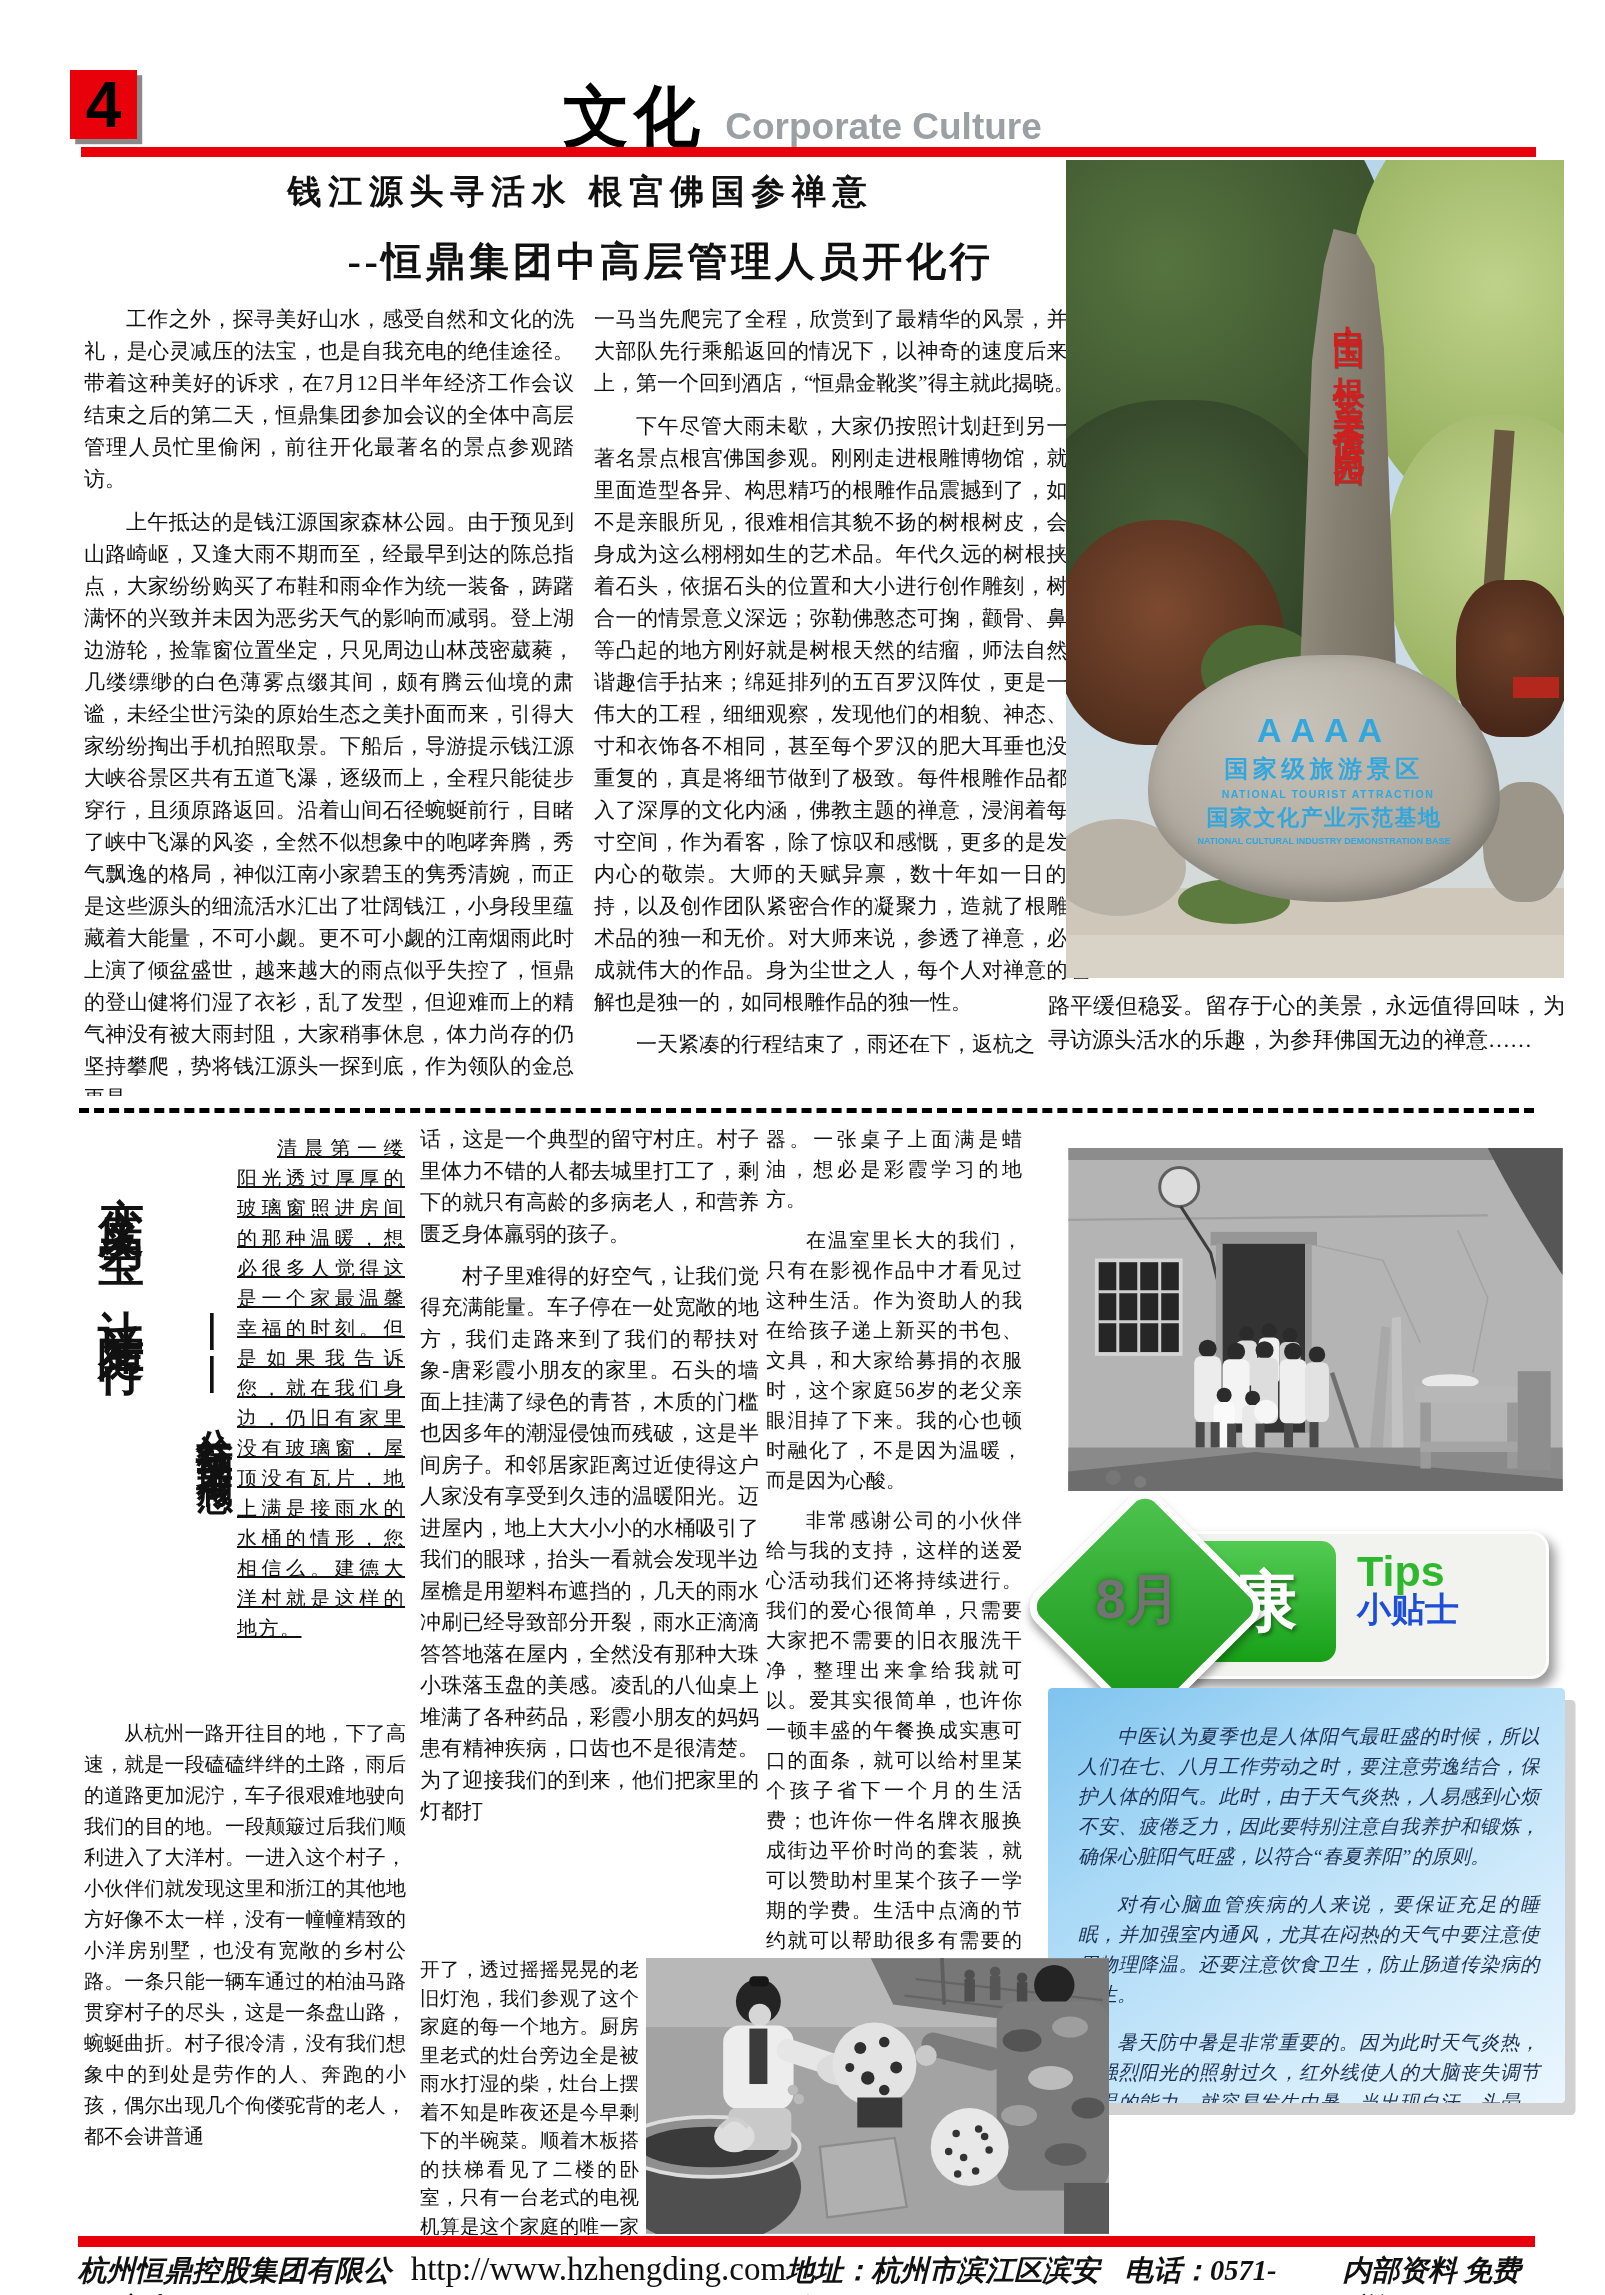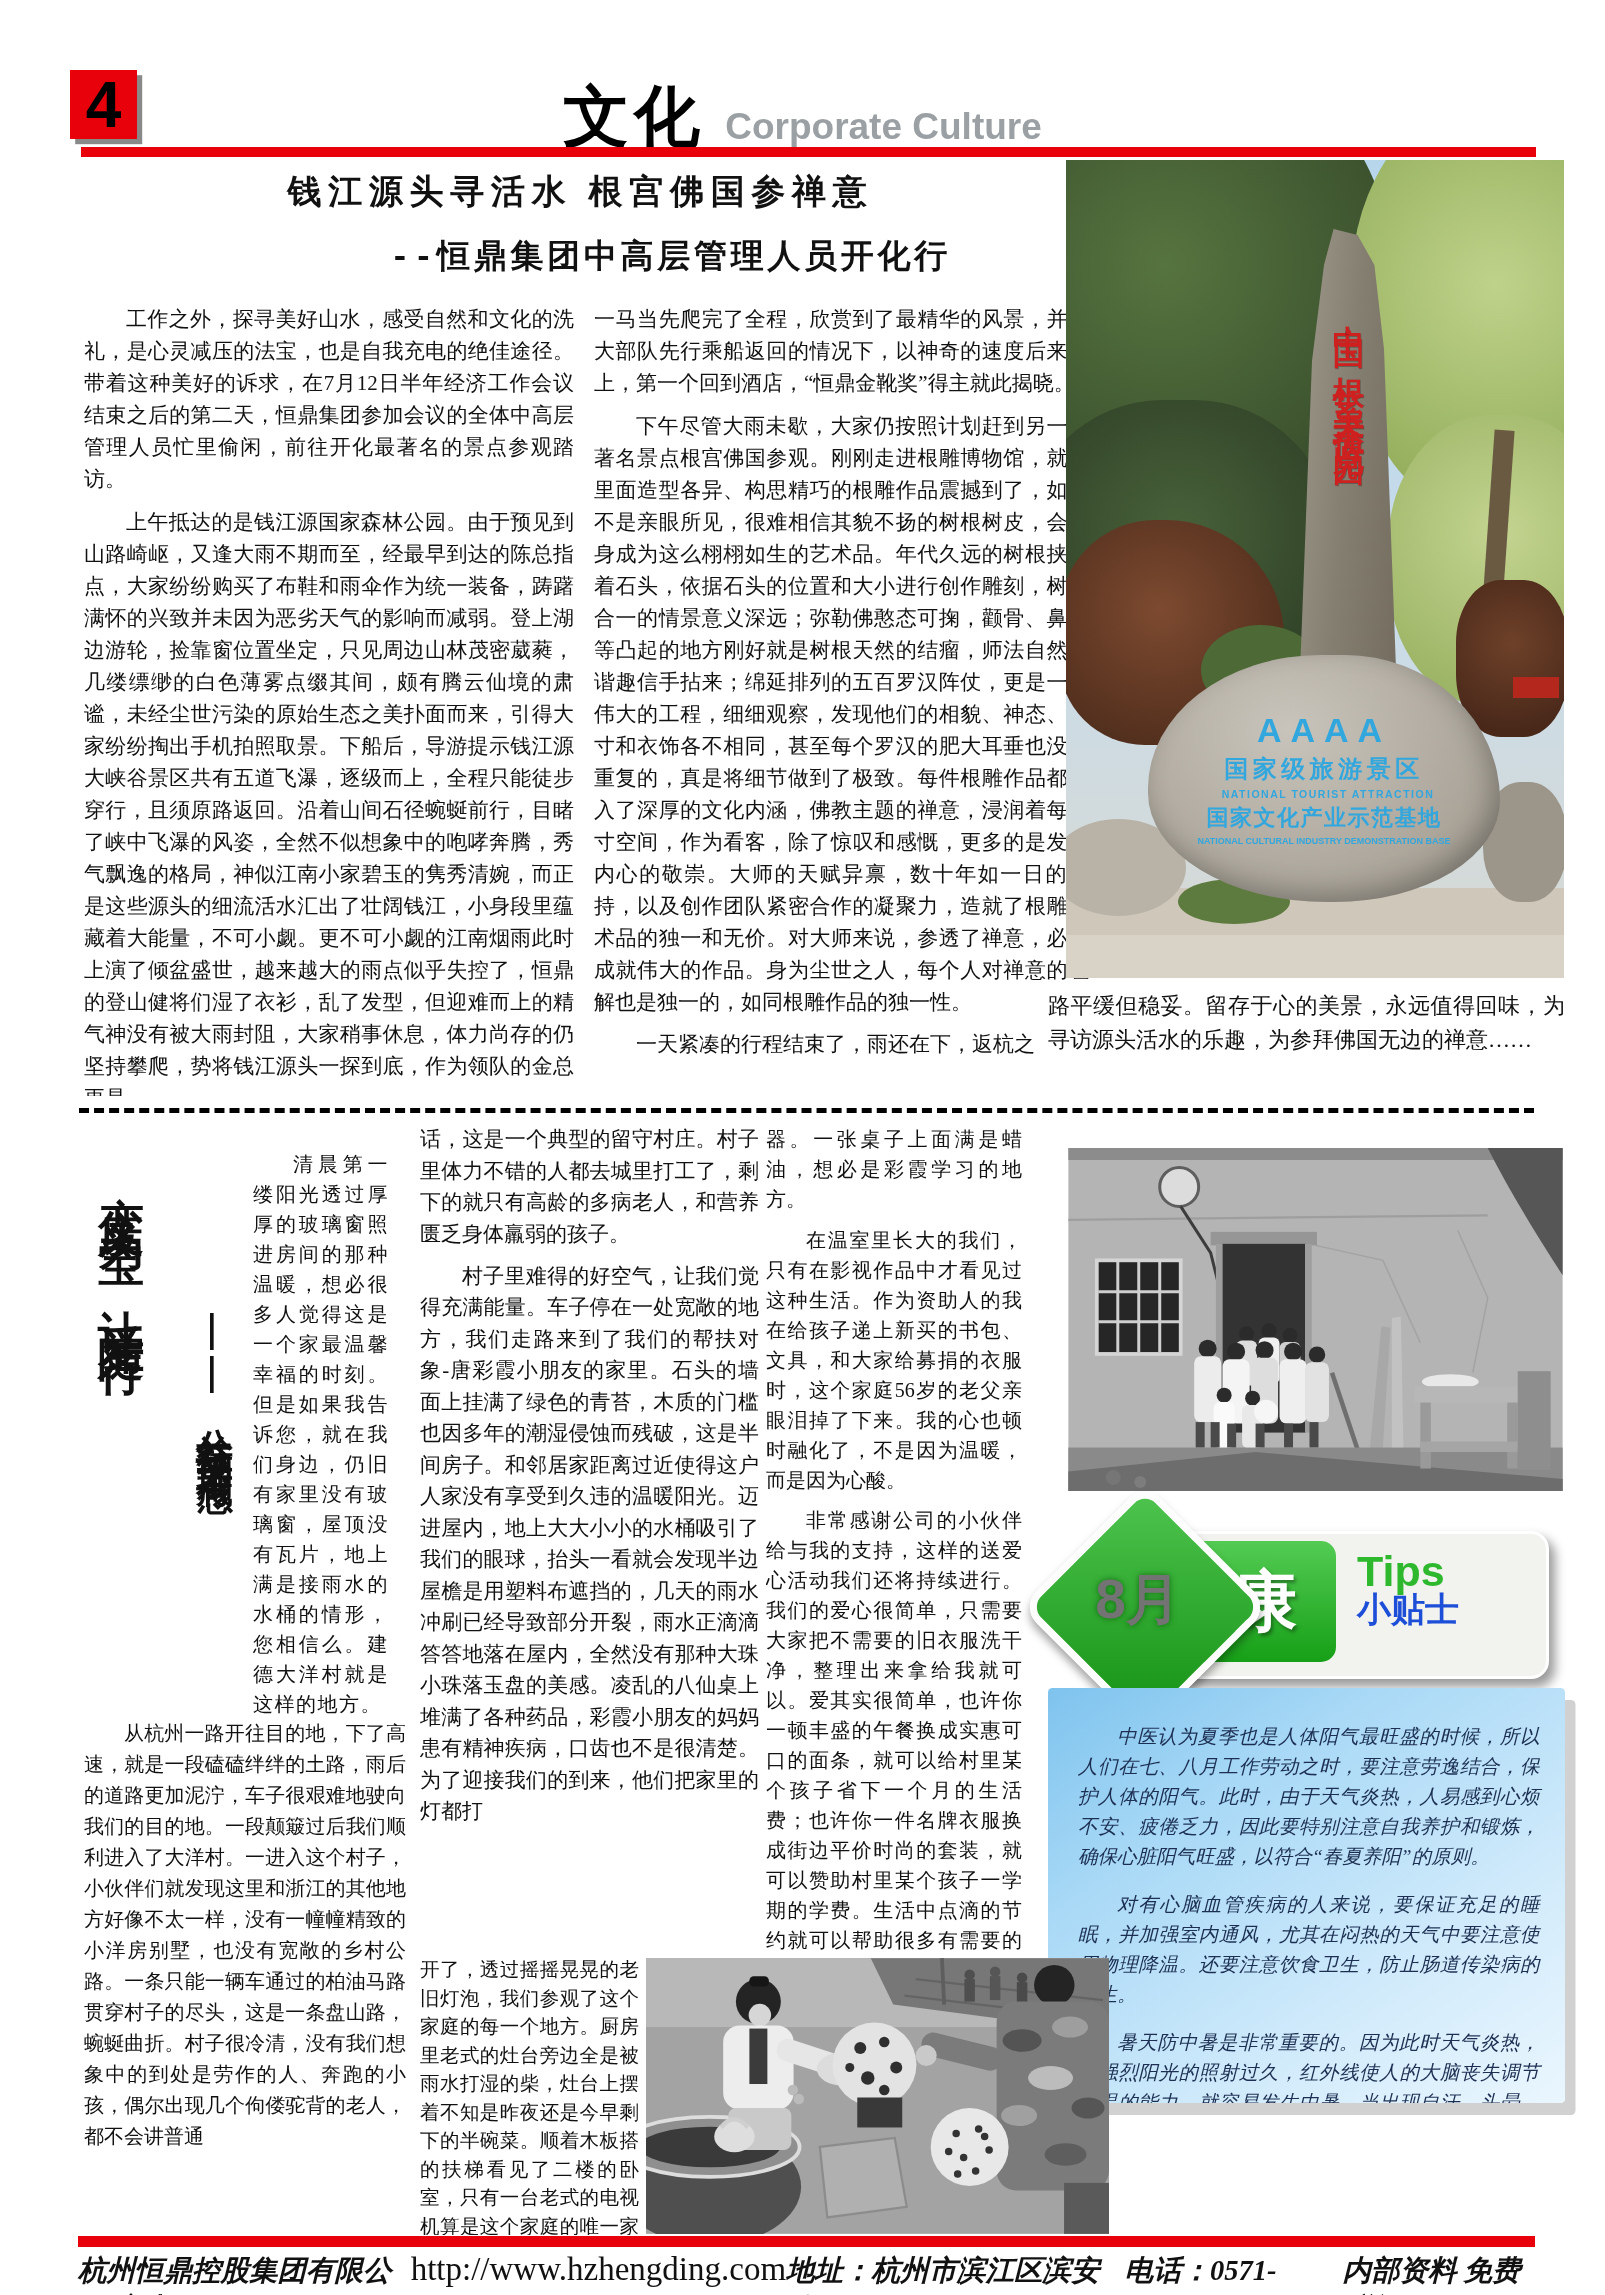--- a/index.html
+++ b/index.html
@@ -13,21 +13,21 @@
   .num-box span{font-family:"Liberation Sans",sans-serif;font-weight:900;font-size:64px;color:#000;}
   .masthead{left:0;right:0;top:72px;display:flex;justify-content:center;align-items:baseline;gap:21px;}
   .mast-cn{font-family:"Liberation Sans",sans-serif;font-weight:900;font-size:66px;letter-spacing:4.5px;color:#000;}
   .mast-en{font-family:"Liberation Sans",sans-serif;font-weight:700;font-size:37px;color:#9aa0a3;}
   .header-rule{left:81px;top:147px;width:1455px;height:9.7px;background:#e8000a;}
 
   
   .a1-title{left:82px;top:169px;width:997px;text-align:center;
             font-family:"Liberation Sans",sans-serif;font-weight:900;font-size:34px;letter-spacing:6.7px;}
   .a1-sub{left:172px;top:234px;width:997px;text-align:center;
-          font-family:Liberation Mono, monospace;font-weight:900;font-size:33px;letter-spacing:3.7px;}
+          font-family:Liberation Serif, serif;font-weight:900;font-size:40px;letter-spacing:3.7px;}
   .body-col p{font-size:21px;line-height:32px;text-align:justify;margin:0 0 10.5px;text-indent:2em;}
   .body-col p.cont{text-indent:0;}
   .a1-col1{left:84px;top:303px;width:490px;height:793px;overflow:hidden;}
   .a1-col2{left:594px;top:303px;width:495px;height:793px;overflow:hidden;}
   .a1-caption{left:1048px;top:989px;width:517px;font-size:22px;line-height:34px;text-align:justify;}
 
   .divider{left:79px;top:1108px;width:1455px;border-top:5.2px dashed #000;}
 
   
   .photo1{left:1066px;top:160px;width:498px;height:818px;overflow:hidden;
@@ -71,21 +71,21 @@
   .rock-l3{font-size:22px;letter-spacing:1.5px;}
   .rock-l4{font-size:9px;}
 
   
   .a2-title-main{left:91px;top:1160px;height:600px;writing-mode:vertical-rl;
         font-family:"Liberation Sans",sans-serif;font-weight:900;font-size:46px;letter-spacing:13.5px;}
   .a2-title-sub{left:189px;top:1313px;height:555px;writing-mode:vertical-rl;
         font-family:"Liberation Sans",sans-serif;font-weight:900;font-size:37px;letter-spacing:6px;}
   .a2-intro{left:237px;top:1133px;width:168px;height:594px;overflow:hidden;
         font-size:20px;line-height:30px;letter-spacing:1.5px;text-align:justify;}
-  .a2-intro p{margin:16px;text-indent:2em;}
+  .a2-intro p{margin:0;text-indent:2em;text-decoration:underline;}
   .a2-left{left:84px;top:1718px;width:322px;height:510px;overflow:hidden;}
   .a2-left p{font-size:20px;line-height:31px;text-align:justify;margin:0;text-indent:2em;}
   .a2-midtop{left:420px;top:1124px;width:339px;height:828px;overflow:hidden;}
   .a2-midtop p{font-size:21px;line-height:31.5px;text-align:justify;margin:0 0 10.5px;text-indent:2em;}
   .a2-midtop p.cont{text-indent:0;}
   .a2-midbottom{left:420px;top:1956px;width:219px;height:279px;overflow:hidden;}
   .a2-midbottom p{font-size:19.5px;line-height:28.5px;text-align:justify;margin:0;text-indent:0;}
   .a2-right{left:766px;top:1124px;width:256px;height:830px;overflow:hidden;}
   .a2-right p{font-size:20px;line-height:30px;text-align:justify;margin:0 0 10.5px;text-indent:2em;}
   .a2-right p.cont{text-indent:0;}

